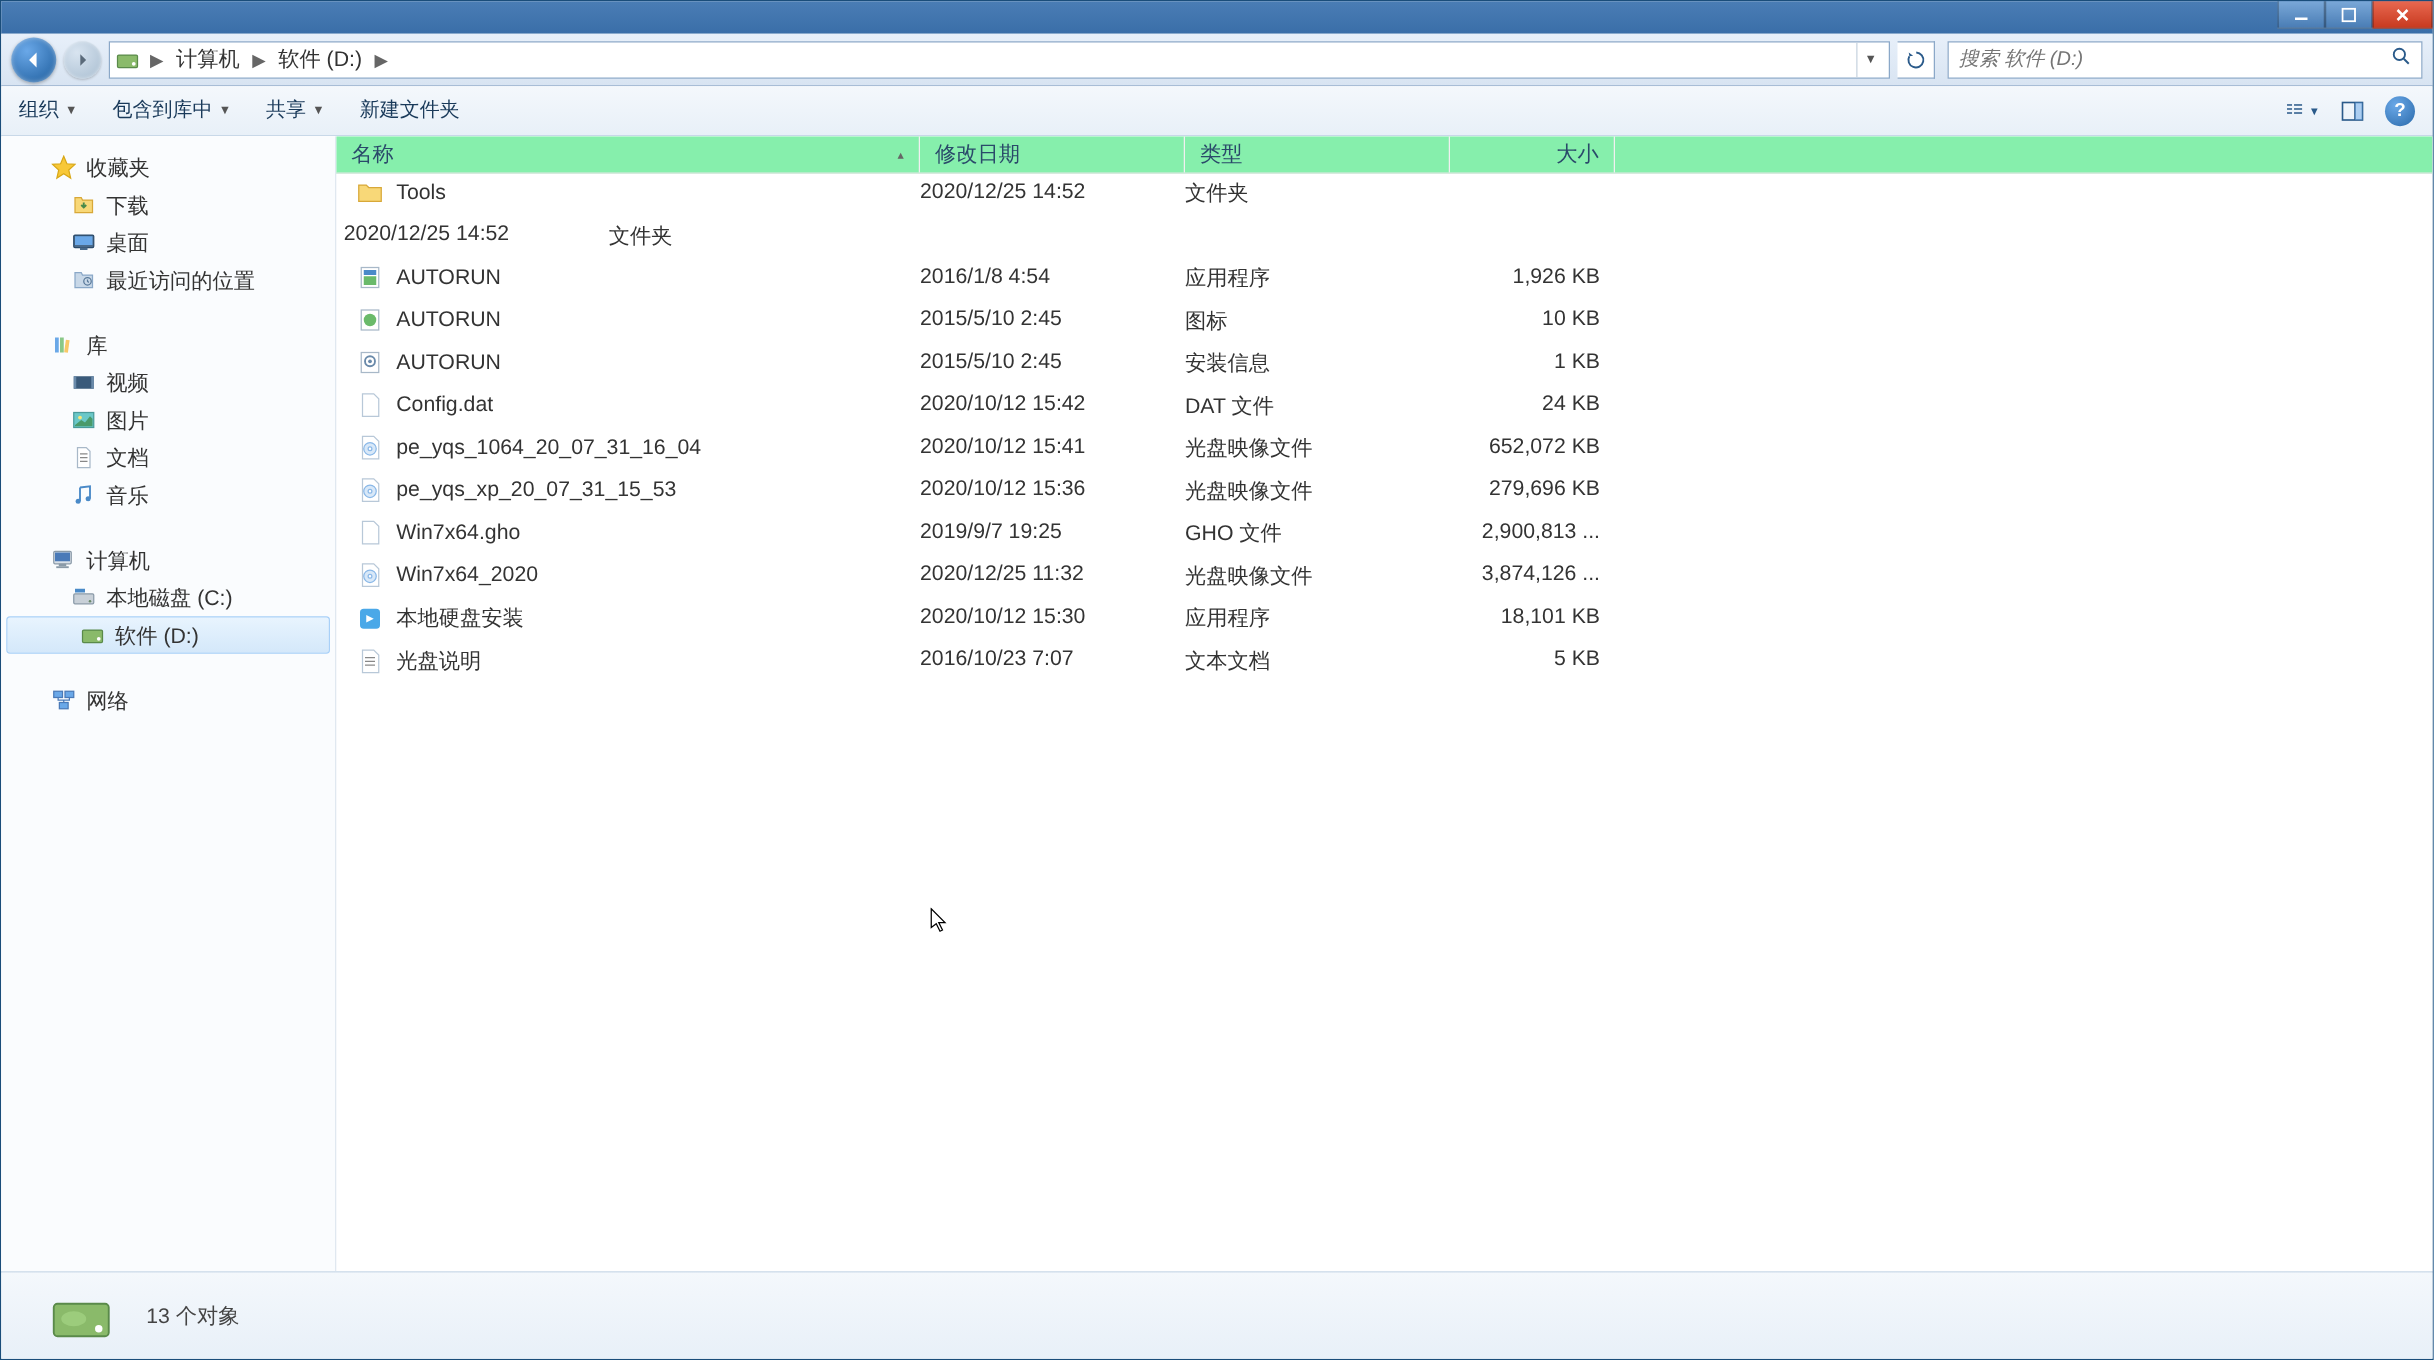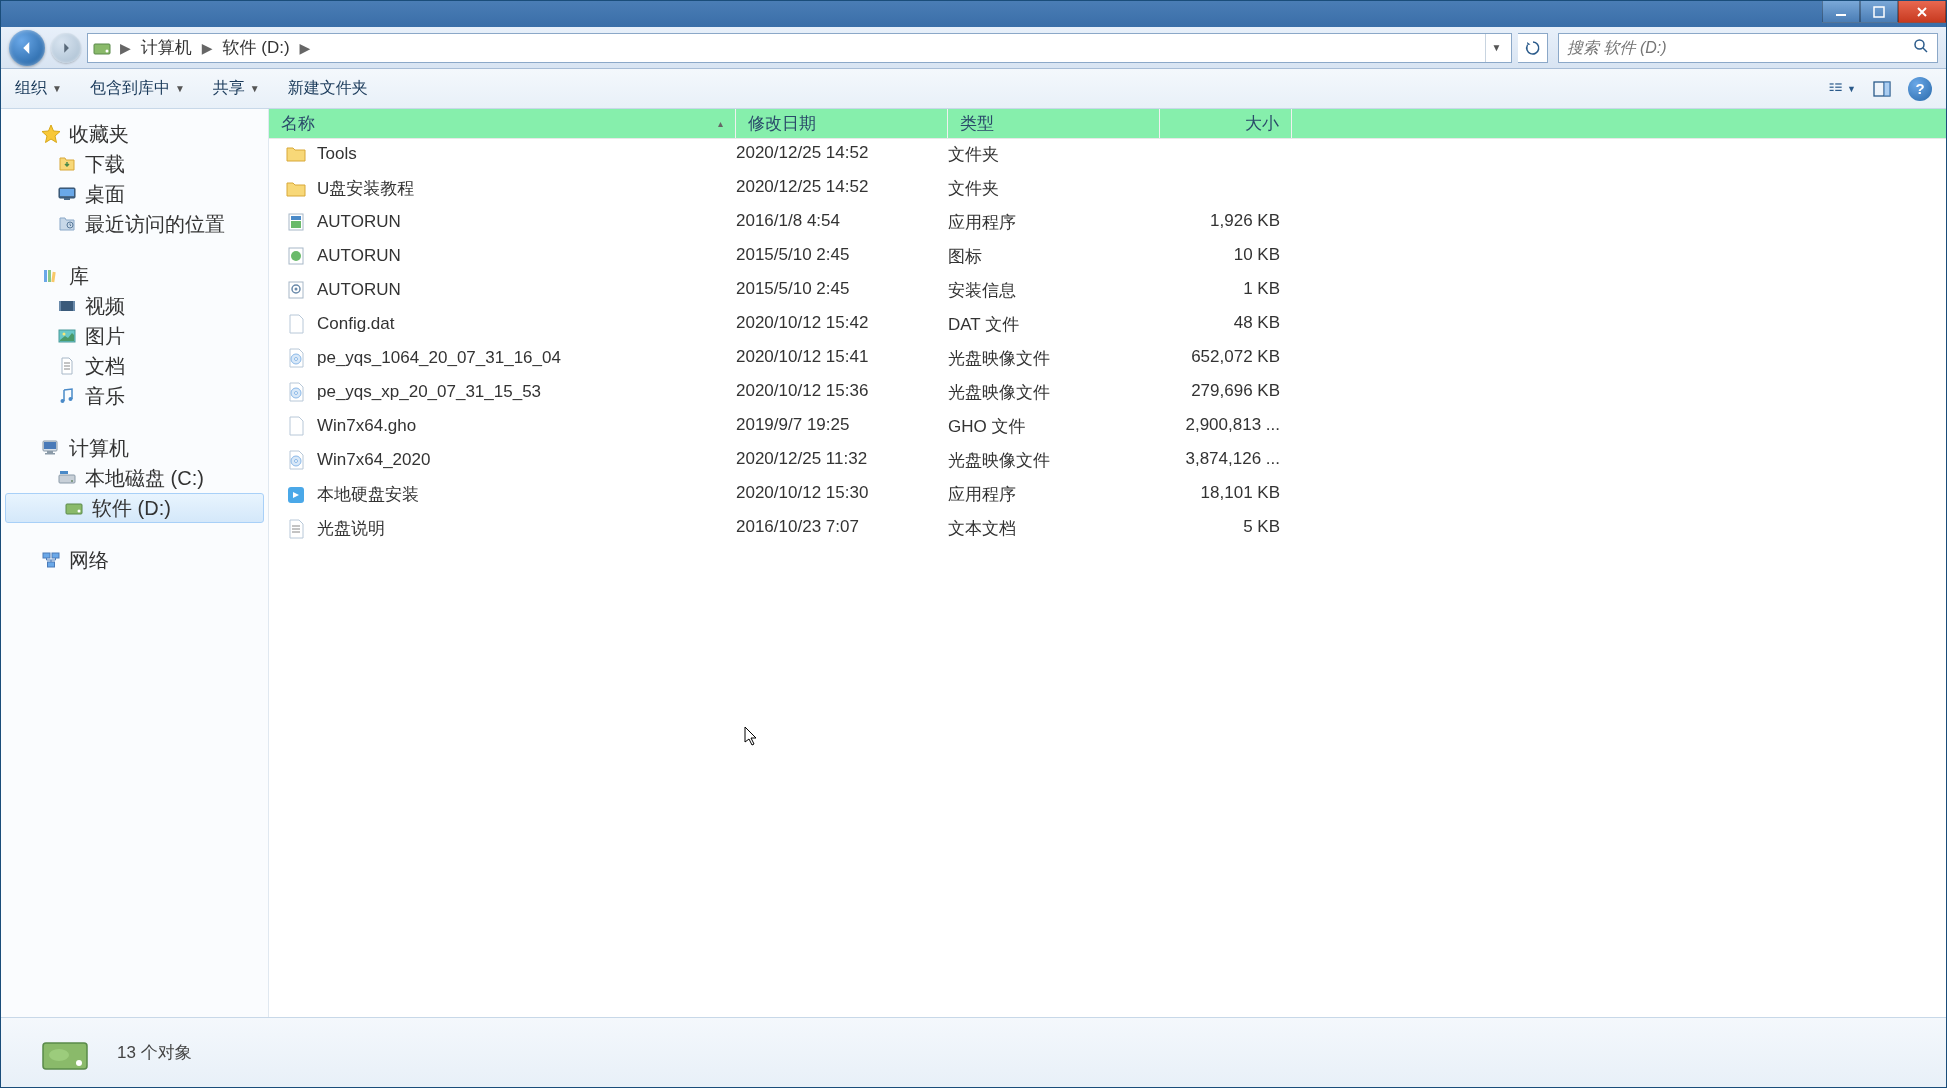--- a/index.html
+++ b/index.html
@@ -172,21 +172,21 @@
   width: 268px;
   background: #fafcfe;
   border-right: 1px solid #e0e8f0;
   overflow-y: auto;
   padding-top: 10px;
 }
 .sb-group { margin-bottom: 22px; }
 .sb-head, .sb-item {
   display: flex; align-items: center;
   padding: 4px 12px 4px 40px;
-  font-size: 20px;
+  font-size: 17px;
   color: #333;
   cursor: pointer;
   gap: 8px;
   height: 30px;
 }
 .sb-item { padding-left: 56px; }
 .sb-item.selected {
   background: linear-gradient(to bottom, #e8f4fe, #d4e8fa);
   border: 1px solid #a8d0f8;
   border-radius: 3px;
@@ -498,26 +498,20 @@
               <span class="file-icon"><svg viewBox="0 0 22 22">
                   <path d="M2 5 L8 5 L10 7 L20 7 L20 18 L2 18 Z" fill="#f8d878" stroke="#d8a838"></path>
                 </svg></span>
               <span>Tools</span>
             </div>
             <div class="fc-date">2020/12/25 14:52</div>
             <div class="fc-type">文件夹</div>
             <div class="fc-size"></div>
           </div>
           <div class="file-row">
-            <div class="fc-name">
-              <span class="file-icon"><svg viewBox="0 0 22 22">
-                  <path d="M2 5 L8 5 L10 7 L20 7 L20 18 L2 18 Z" fill="#f8d878" stroke="#d8a838"></path>
-                </svg></span>
-              <span>U盘安装教程</span>
-            </div>
             <div class="fc-date">2020/12/25 14:52</div>
             <div class="fc-type">文件夹</div>
             <div class="fc-size"></div>
           </div>
           <div class="file-row">
             <div class="fc-name">
               <span class="file-icon"><svg viewBox="0 0 22 22">
                   <rect x="4" y="3" width="14" height="16" fill="#fff" stroke="#a8b8c8"></rect>
                   <rect x="6" y="10" width="10" height="7" fill="#6aba6a"></rect>
                   <rect x="6" y="5" width="10" height="4" fill="#4a8ac8"></rect>
@@ -555,21 +549,21 @@
           </div>
           <div class="file-row">
             <div class="fc-name">
               <span class="file-icon"><svg viewBox="0 0 22 22">
                   <path d="M5 2 L14 2 L18 6 L18 20 L5 20 Z" fill="#fff" stroke="#b8c8d8"></path>
                 </svg></span>
               <span>Config.dat</span>
             </div>
             <div class="fc-date">2020/10/12 15:42</div>
             <div class="fc-type">DAT 文件</div>
-            <div class="fc-size">48 KB</div>
+            <div class="fc-size">24 KB</div>
           </div>
           <div class="file-row">
             <div class="fc-name">
               <span class="file-icon"><svg viewBox="0 0 22 22">
                   <path d="M5 2 L14 2 L18 6 L18 20 L5 20 Z" fill="#fff" stroke="#b8c8d8"></path>
                   <circle cx="11" cy="12" r="5" fill="#d8e8f8" stroke="#8ab8e8"></circle>
                   <circle cx="11" cy="12" r="1.5" fill="#fff" stroke="#8ab8e8"></circle>
                 </svg></span>
               <span>pe_yqs_1064_20_07_31_16_04</span>
             </div>

